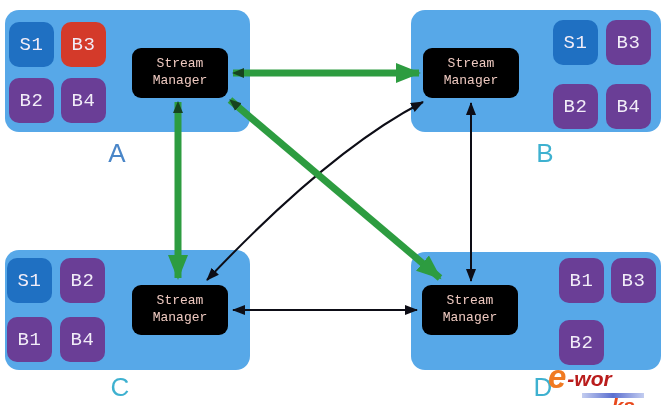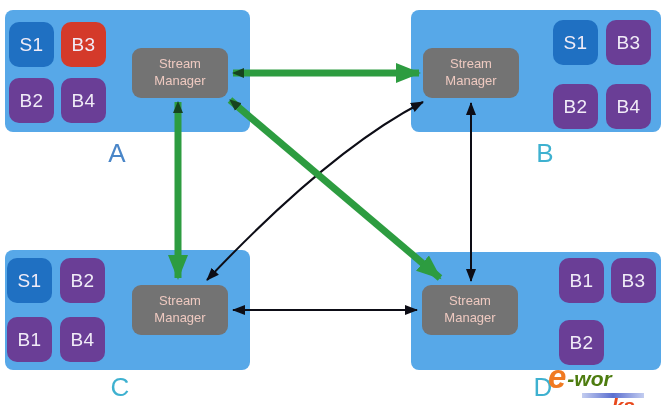--- a/index.html
+++ b/index.html
@@ -1,54 +1,54 @@
 <!DOCTYPE html>
 <html><head>
 <meta charset="utf-8">
 <style>
   html,body{margin:0;padding:0;background:#ffffff;}
   .stage{
     position:relative;width:666px;height:405px;background:#ffffff;
     font-family:"Liberation Sans",sans-serif;overflow:hidden;
   }
-  .node{position:absolute;background:#57a8e8;border-radius:8px;}
+  .node{position:absolute;background:#57a8e8;border-radius:14px;font-family:Liberation Mono, monospace;}
   .node-a{left:5px;top:10px;width:245px;height:122px;}
   .node-b{left:411px;top:10px;width:250px;height:122px;}
   .node-c{left:5px;top:250px;width:245px;height:120px;}
   .node-d{left:411px;top:252px;width:250px;height:118px;}
 
   .chip{
     position:absolute;width:45px;height:45px;border-radius:10px;
     display:flex;align-items:center;justify-content:center;
     color:#f1ecf7;font-size:19px;letter-spacing:0.5px;
   }
   .chip.stream{background:#1f70c2;}
   .chip.backup{background:#6a3e96;}
   .chip.hot{background:#d43a2a;}
 
   .sm{
-    position:absolute;width:96px;height:50px;background:#737373;border-radius:9px;
+    position:absolute;width:96px;height:50px;background:#000000;border-radius:9px;
     color:#eec9c0;font-size:13px;line-height:1.3;
     display:flex;flex-direction:column;align-items:center;justify-content:center;
   }
   .node-label{
     position:absolute;font-size:26px;width:40px;text-align:center;
   }
   .label-a{color:#4a86c8;}
   .label-bcd{color:#3eb1d0;}
 
   .arrows{position:absolute;left:0;top:0;z-index:5;pointer-events:none;}
 
   .watermark{
     position:absolute;left:548px;top:364px;z-index:6;
     display:flex;align-items:flex-start;font-style:italic;font-weight:bold;
     white-space:nowrap;
   }
   .wm-e{color:#f07a22;font-size:33px;line-height:26px;margin-right:1px;}
-  .wm-mid{color:#4d7c0f;font-size:21px;line-height:30px;font-style:italic;}
+  .wm-mid{color:#b91c1c;font-size:21px;line-height:30px;font-style:italic;}
   .wm-ks{color:#e8491d;font-size:21px;line-height:30px;margin-top:27px;}
   .wm-bar{
     position:absolute;left:34px;top:29px;width:62px;height:5px;
     background:linear-gradient(90deg,#c3cdf0,#5b6fd0,#c3cdf0);
   }
 </style>
 </head>
 <body>
 
 <div class="stage">

